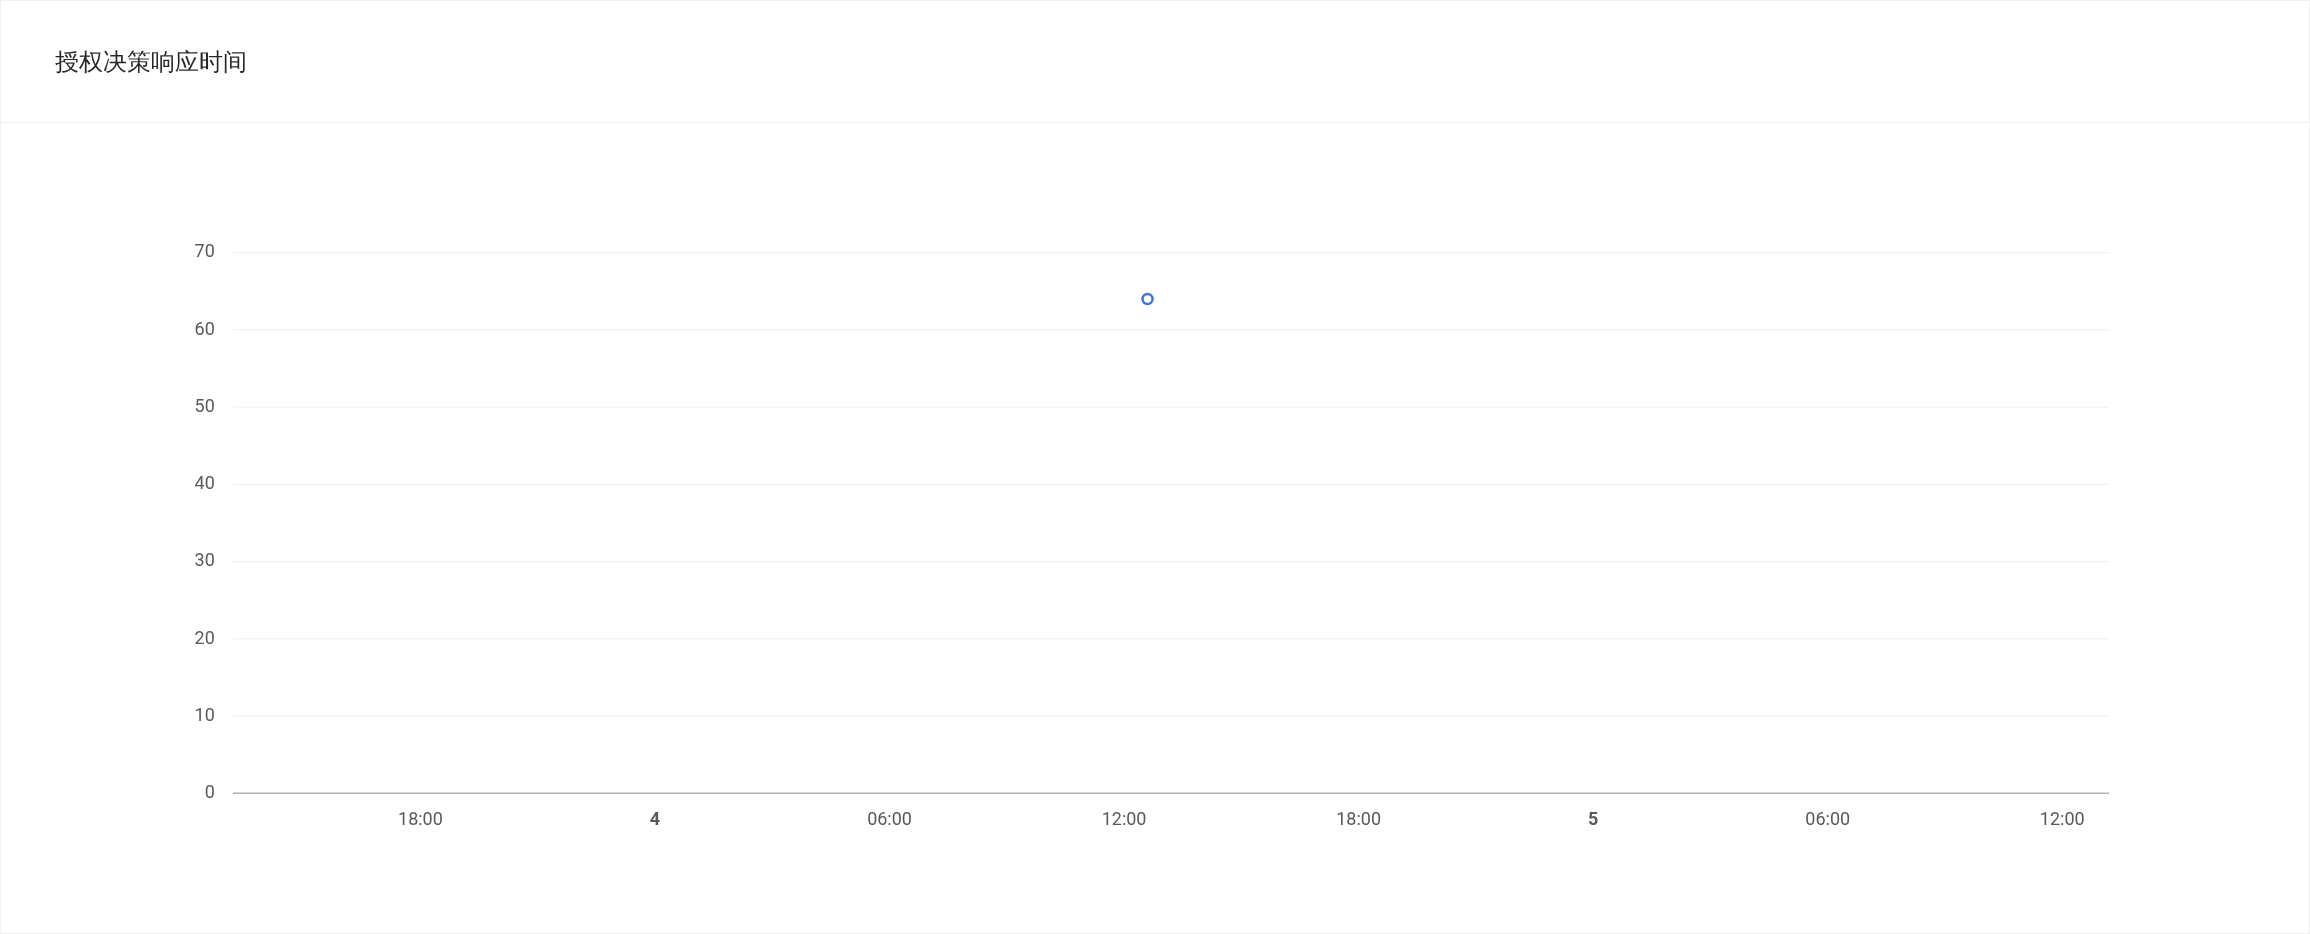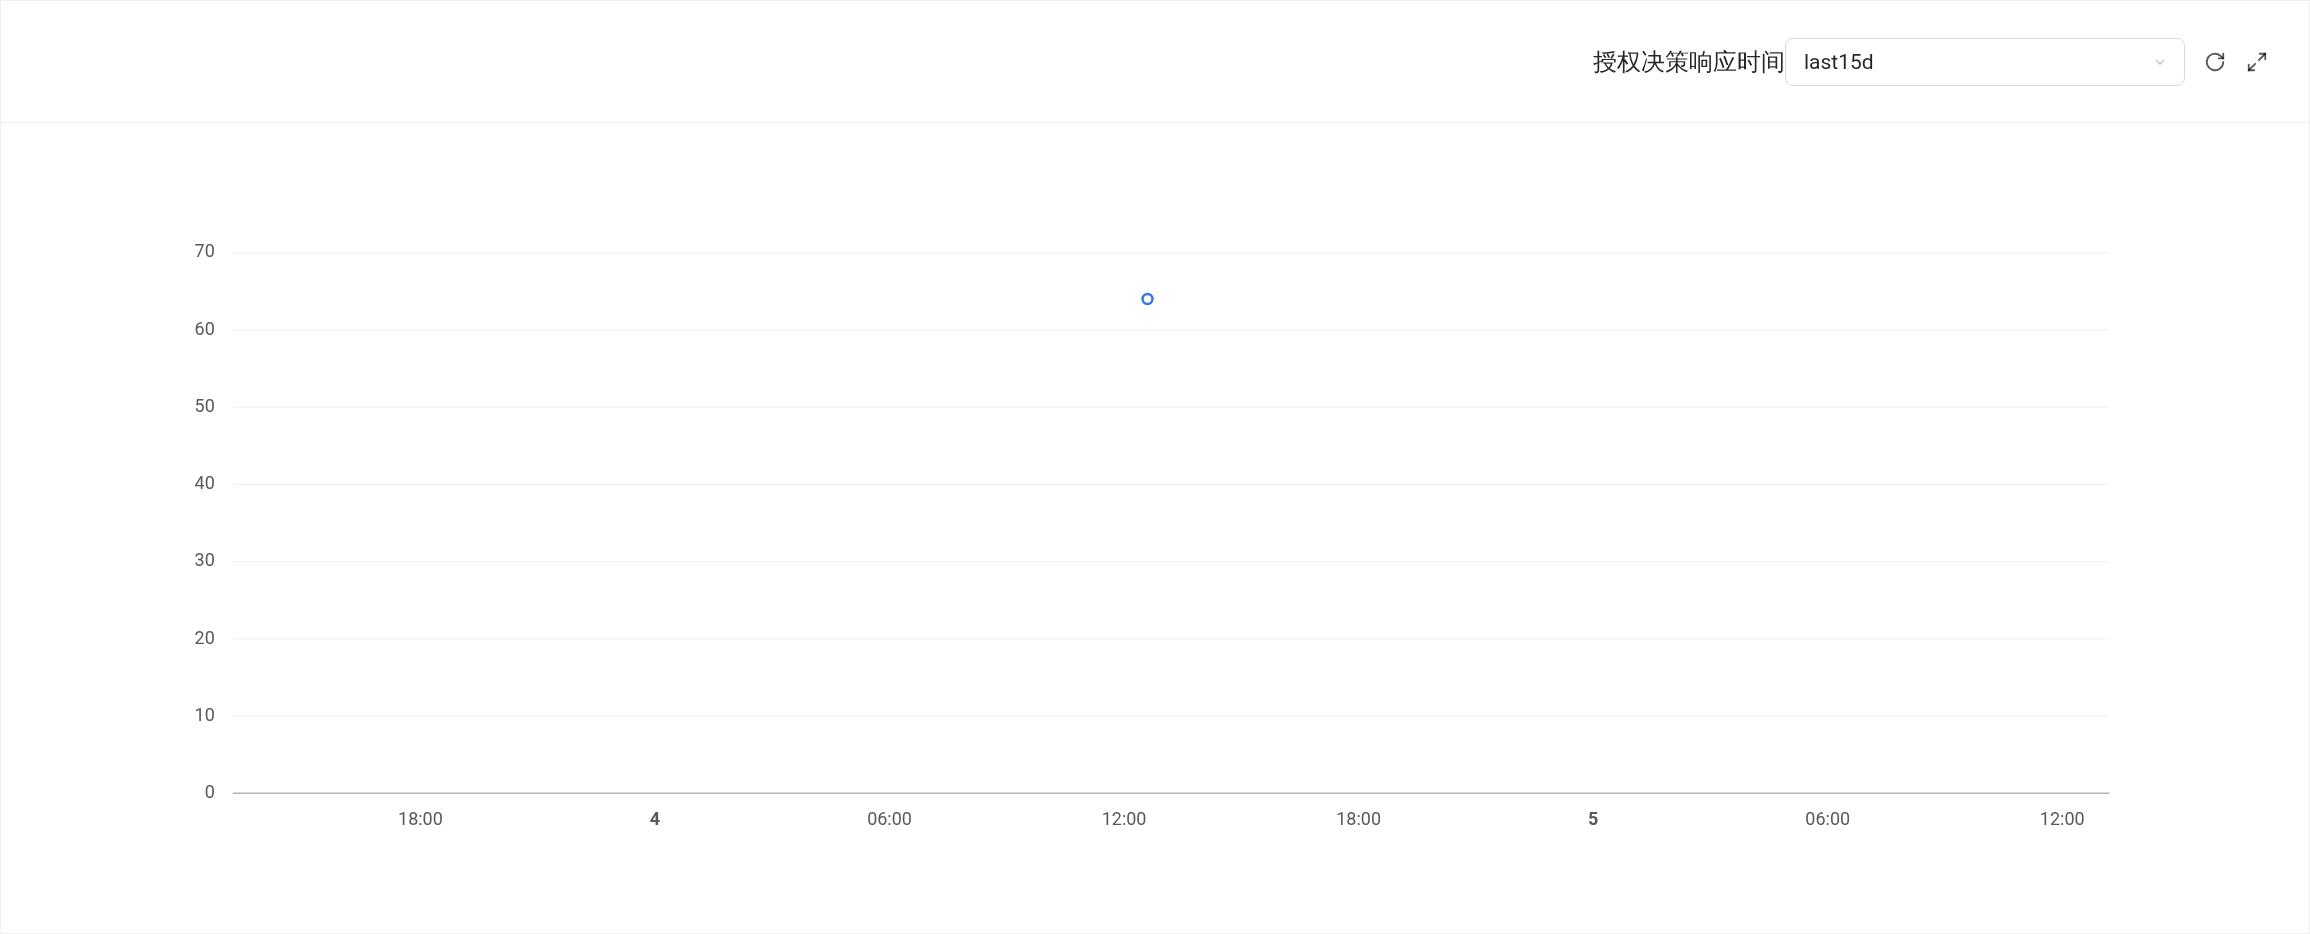--- a/index.html
+++ b/index.html
@@ -15,21 +15,21 @@
     height: 934px;
     border: 1px solid #f0f0f0;
     display: flex;
     flex-direction: column;
   }
   .card-header {
     height: 122px;
     border-bottom: 1px solid #f0f0f0;
     display: flex;
     align-items: center;
-    justify-content: flex-end;
+    justify-content: space-between;
     padding: 0 40px 0 54px;
   }
   .title {
     font-size: 24px;
     font-weight: 500;
   }
   .header-controls {
     display: flex;
     align-items: center;
     gap: 18px;
@@ -97,44 +97,20 @@
     stroke: #3b75df;
     stroke-width: 2.5;
   }
 </style>
 </head>
 <body>
 
 <div class="card">
   <div class="card-header">
     <div class="title">授权决策响应时间</div>
-    <div class="header-controls">
-      <div class="select">
-        <span>last15d</span>
-        <span class="arrow">
-          <svg width="16" height="16" viewBox="0 0 24 24" fill="none" stroke="currentColor" stroke-width="2">
-            <polyline points="6 9 12 15 18 9"></polyline>
-          </svg>
-        </span>
-      </div>
-      <div class="icon-btn">
-        <svg width="22" height="22" viewBox="0 0 24 24" fill="none" stroke="currentColor" stroke-width="2" stroke-linecap="round">
-          <path d="M21 12a9 9 0 1 1-3.2-6.9L21 8"></path>
-          <polyline points="21 3 21 8 16 8"></polyline>
-        </svg>
-      </div>
-      <div class="icon-btn">
-        <svg width="22" height="22" viewBox="0 0 24 24" fill="none" stroke="currentColor" stroke-width="2" stroke-linecap="round">
-          <polyline points="15 3 21 3 21 9"></polyline>
-          <polyline points="9 21 3 21 3 15"></polyline>
-          <line x1="21" y1="3" x2="14" y2="10"></line>
-          <line x1="3" y1="21" x2="10" y2="14"></line>
-        </svg>
-      </div>
-    </div>
   </div>
 
   <div class="chart-body">
     <svg id="chart-svg" class="chart-svg" viewBox="0 0 2310 812" preserveAspectRatio="none">
         <line class="baseline" x1="232" x2="2110" y1="672" y2="672"></line>
         <text class="y-tick-label" x="214" y="672">0</text>
         <line class="gridline" x1="232" x2="2110" y1="594.5714285714286" y2="594.5714285714286"></line>
         <text class="y-tick-label" x="214" y="594.5714285714286">10</text>
         <line class="gridline" x1="232" x2="2110" y1="517.1428571428571" y2="517.1428571428571"></line>
         <text class="y-tick-label" x="214" y="517.1428571428571">20</text>

